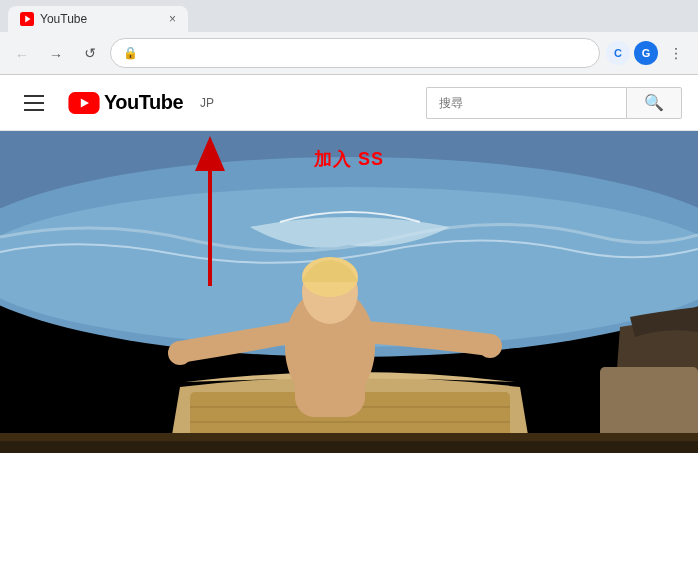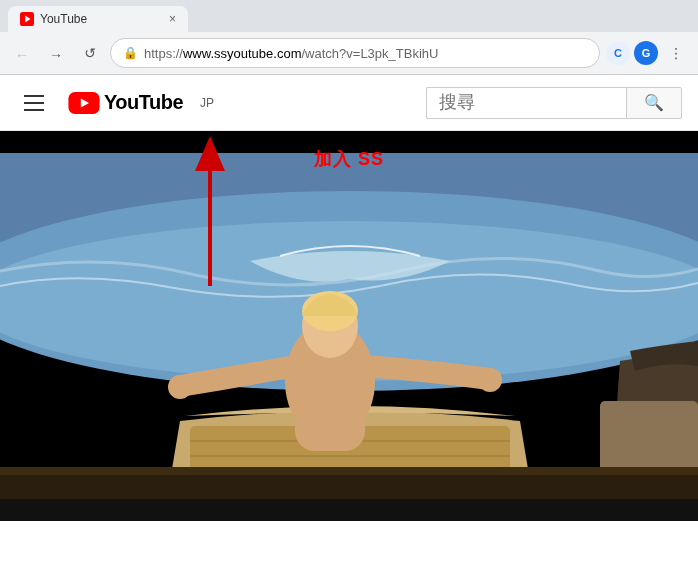--- a/index.html
+++ b/index.html
@@ -190,21 +190,21 @@
       align-items: center;
     }
 
     .yt-search-box {
       height: 32px;
       width: 200px;
       border: 1px solid #ccc;
       border-right: none;
       border-radius: 2px 0 0 2px;
       padding: 0 12px;
-      font-size: 18px;
+      font-size: 12px;
       color: #333;
       outline: none;
       background: #fff;
     }
 
     .yt-search-btn {
       height: 32px;
       width: 56px;
       background: #f8f8f8;
       border: 1px solid #ccc;
@@ -273,23 +273,20 @@
     </button>
     <button class="nav-btn">
       <span>→</span>
     </button>
     <button class="nav-btn">
       <span>↺</span>
     </button>
 
     <div class="address-bar">
       <span class="lock-icon">🔒</span>
-      <span class="url-text">
-        <span class="url-normal">https://</span><span class="url-highlight">www.ssyoutube.com</span><span class="url-normal">/watch?v=L3pk_TBkihU</span>
-      </span>
     </div>
 
     <div class="browser-actions">
       <button class="action-btn" style="background:#e8f0fe;color:#1a73e8;font-weight:bold;font-size:11px;border-radius:50%;width:24px;height:24px;">
         <span>C</span>
       </button>
       <button class="action-btn" style="background:#1a73e8;color:#fff;font-weight:bold;font-size:11px;border-radius:50%;width:24px;height:24px;">
         <span>G</span>
       </button>
       <button class="action-btn">
@@ -316,21 +313,21 @@
   </a>
 
   <div class="yt-search-container">
     <input class="yt-search-box" type="text" placeholder="搜尋" style="">
     <button class="yt-search-btn">
       <span>🔍</span>
     </button>
   </div>
 </div>
 
-<div class="yt-video-container" style="height: 390px; position: relative;">
+<div class="yt-video-container" style="height: 322px; position: relative;">
 
   
   <div class="video-overlay-text">加入 SS</div>
 
   
   <div class="annotation-arrow" style="top:0; left:0; width:100%; height:100%; pointer-events:none;">
     <svg viewBox="0 0 698 200" width="698" height="200" style="position:absolute;top:0;left:0;">
 
       <line x1="210" y1="155" x2="210" y2="30" stroke="#cc0000" stroke-width="4"></line>
       <polygon points="195,40 210,5 225,40" fill="#cc0000"></polygon>

